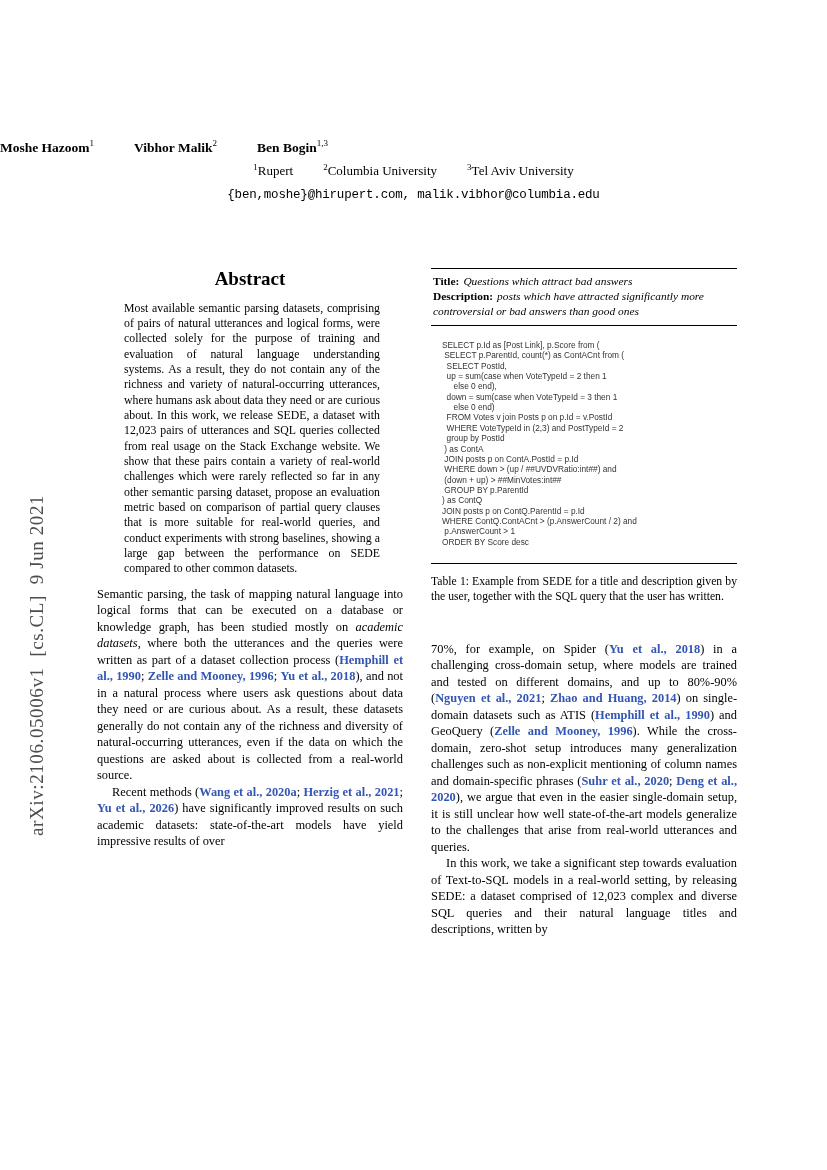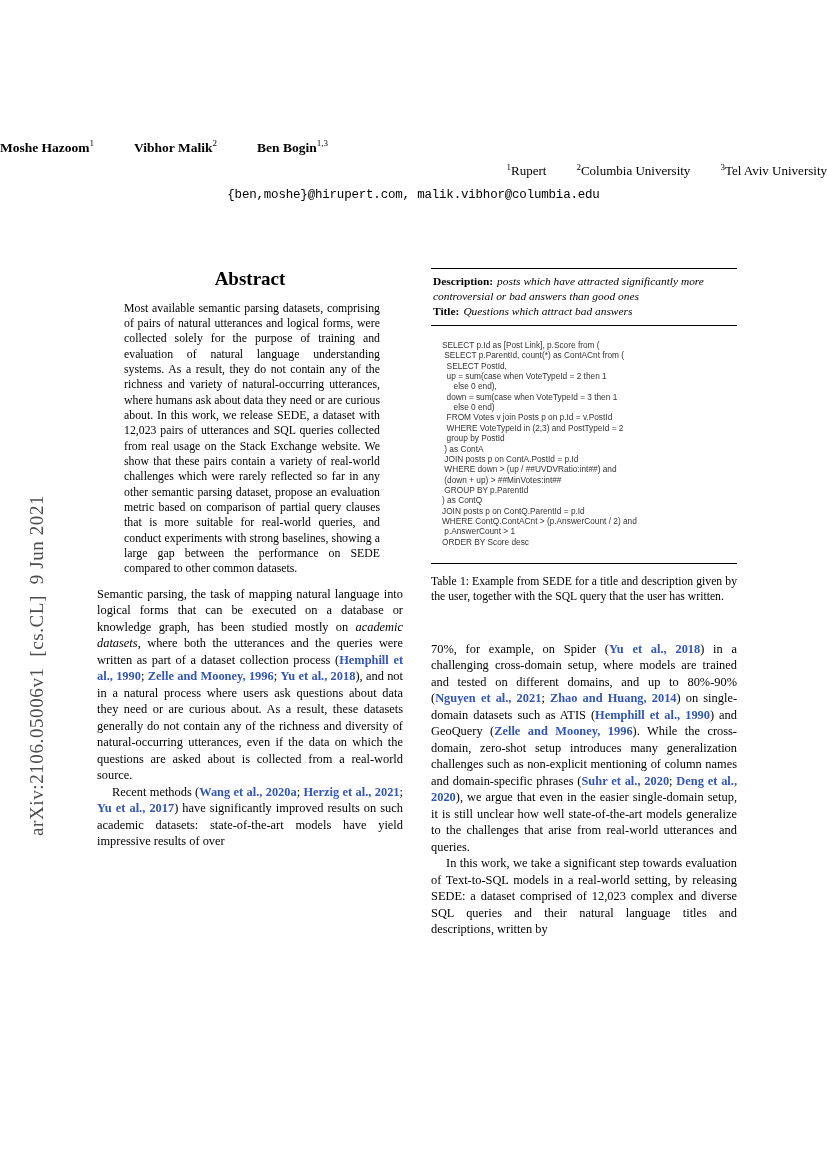--- a/index.html
+++ b/index.html
@@ -19,21 +19,21 @@
   .header { padding-top:94px; text-align:center; }
   .title {
     margin:0 auto; width:600px; font-size:17px; font-weight:bold; line-height:1.35;
   }
   .authors {
     margin-top:44px; display:flex; gap:40px;
     font-size:13.5px; font-weight:bold;
   }
   .authors sup { font-weight:normal; font-size:9px; }
   .affils {
-    margin-top:6px; display:flex; justify-content:flex-end; gap:30px; font-size:13px;
+    margin-top:6px; display:flex; justify-content:center; gap:30px; font-size:13px;
   }
   .affils sup { font-size:9px; }
   .emails {
     margin-top:9px; font-family:"Liberation Mono", monospace; font-size:12.5px; letter-spacing:-0.2px;
   }
   
   .cols { display:flex; gap:28px; margin:66px 90px 0 97px; }
   .col { width:306px; }
   
   .abs-head { text-align:center; font-weight:bold; font-size:19px; margin-bottom:11px; }
@@ -95,28 +95,28 @@
   <div class="cols">
 
     <div class="col left">
       <div class="abstract">
         <div class="abs-head">Abstract</div>
         <p class="abs-text">Most available semantic parsing datasets, comprising of pairs of natural utterances and logical forms, were collected solely for the purpose of training and evaluation of natural language understanding systems. As a result, they do not contain any of the richness and variety of natural-occurring utterances, where humans ask about data they need or are curious about. In this work, we release SEDE, a dataset with 12,023 pairs of utterances and SQL queries collected from real usage on the Stack Exchange website. We show that these pairs contain a variety of real-world challenges which were rarely reflected so far in any other semantic parsing dataset, propose an evaluation metric based on comparison of partial query clauses that is more suitable for real-world queries, and conduct experiments with strong baselines, showing a large gap between the performance on SEDE compared to other common datasets.</p>
       </div>
 
 
       <p class="body-par"><span>Semantic parsing, the task of mapping natural language into logical forms that can be executed on a database or knowledge graph, has been studied mostly on </span><span class="it">academic datasets</span><span>, where both the utterances and the queries were written as part of a dataset collection process (</span><span class="cite">Hemphill et al., 1990</span><span>; </span><span class="cite">Zelle and Mooney, 1996</span><span>; </span><span class="cite">Yu et al., 2018</span><span>), and not in a natural process where users ask questions about data they need or are curious about. As a result, these datasets generally do not contain any of the richness and diversity of natural-occurring utterances, even if the data on which the questions are asked about is collected from a real-world source.</span></p>
-      <p class="body-par indent"><span>Recent methods (</span><span class="cite">Wang et al., 2020a</span><span>; </span><span class="cite">Herzig et al., 2021</span><span>; </span><span class="cite">Yu et al., 2017</span><span>) have significantly improved results on such academic datasets: state-of-the-art models have yield impressive results of over</span></p>
+      <p class="body-par indent"><span>Recent methods (</span><span class="cite">Wang et al., 2020a</span><span>; </span><span class="cite">Herzig et al., 2021</span><span>; </span><span class="cite">Yu et al., 2026</span><span>) have significantly improved results on such academic datasets: state-of-the-art models have yield impressive results of over</span></p>
     </div>
 
     <div class="col right">
       <div class="tablebox">
         <div class="table-head">
+          <div class="t-row"><span class="t-label">Title:</span><span class="t-it">Questions which attract bad answers</span></div>
           <div class="t-row"><span class="t-label">Description:</span><span class="t-it">posts which have attracted significantly more controversial or bad answers than good ones</span></div>
-          <div class="t-row"><span class="t-label">Title:</span><span class="t-it">Questions which attract bad answers</span></div>
         </div>
         <pre class="sql">SELECT p.Id as [Post Link], p.Score from (
  SELECT p.ParentId, count(*) as ContACnt from (
   SELECT PostId,
   up = sum(case when VoteTypeId = 2 then 1
      else 0 end),
   down = sum(case when VoteTypeId = 3 then 1
      else 0 end)
   FROM Votes v join Posts p on p.Id = v.PostId
   WHERE VoteTypeId in (2,3) and PostTypeId = 2

